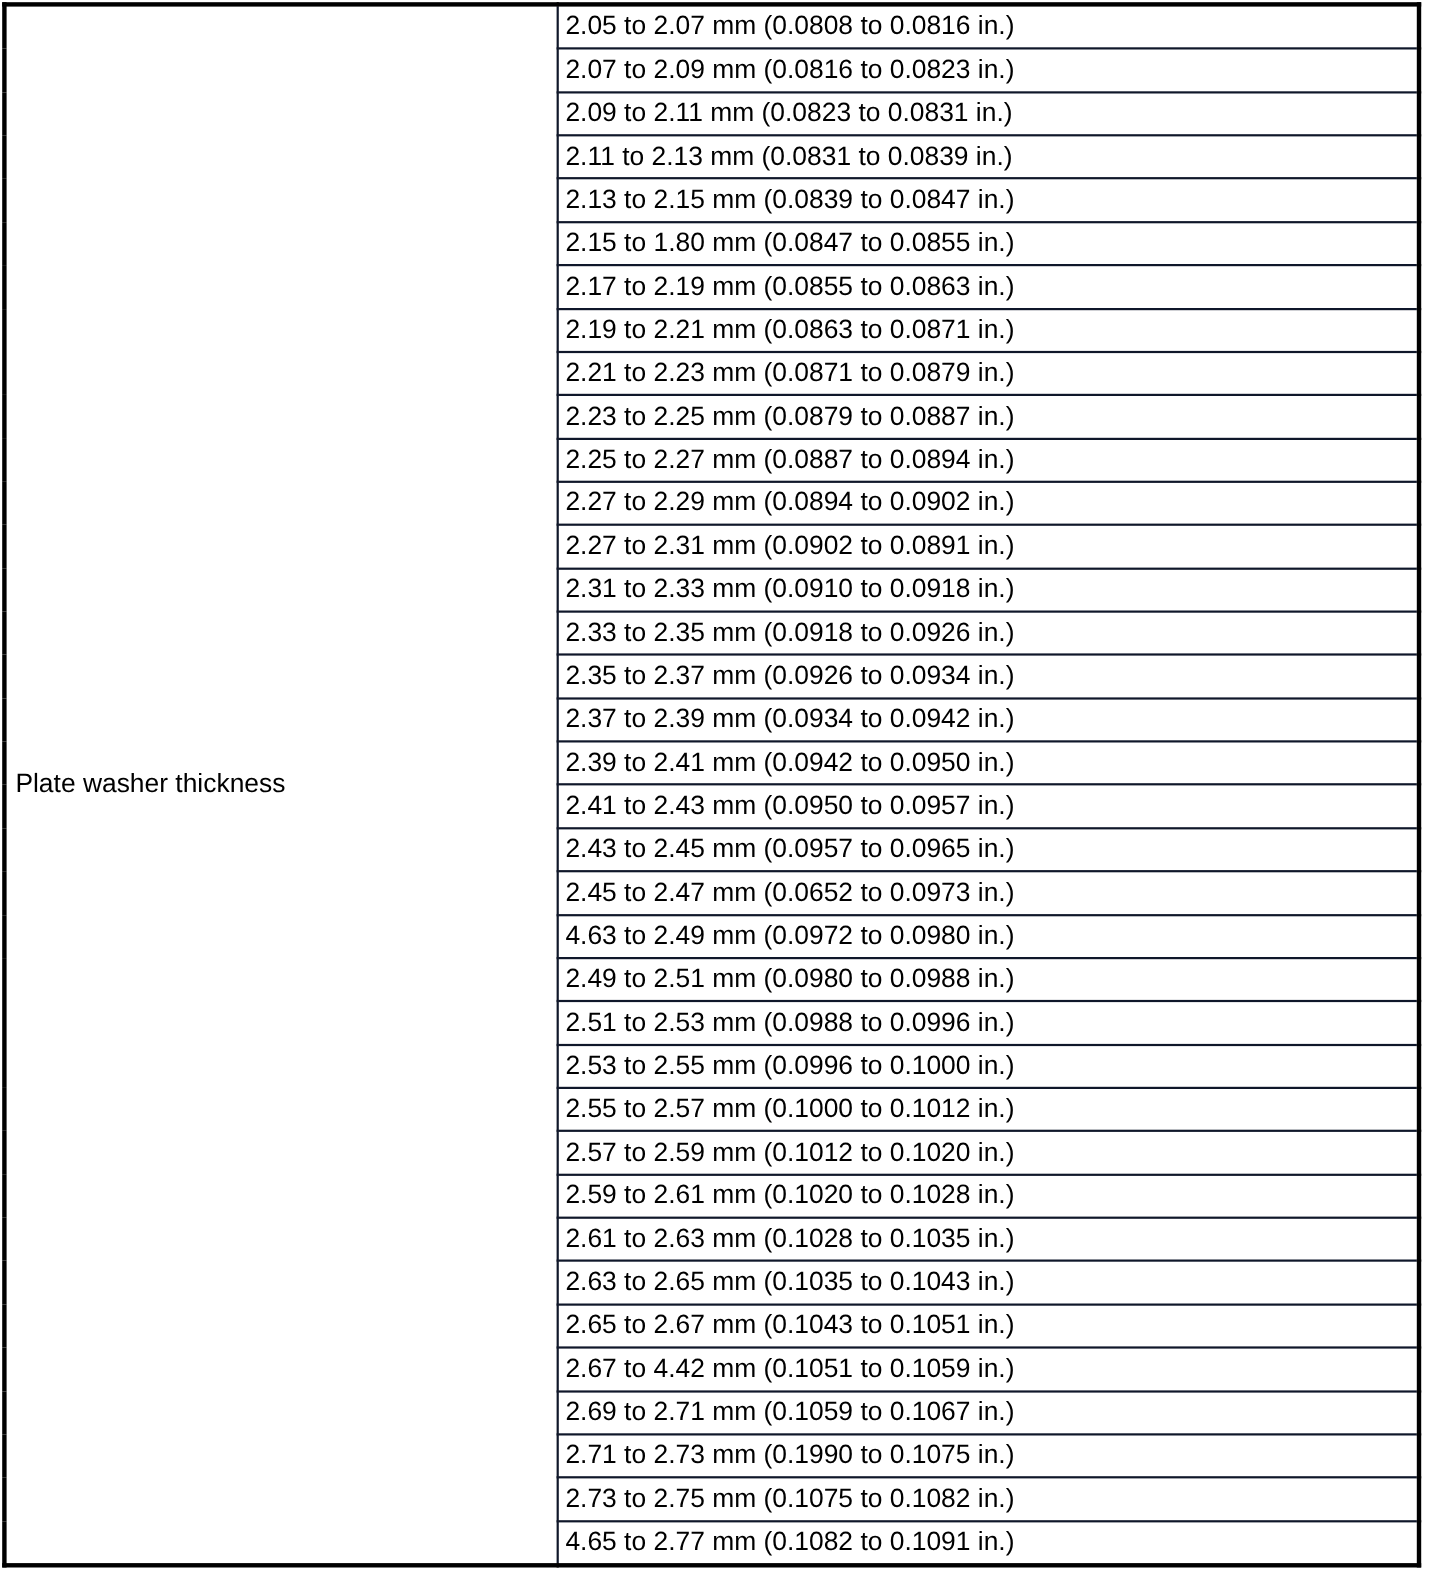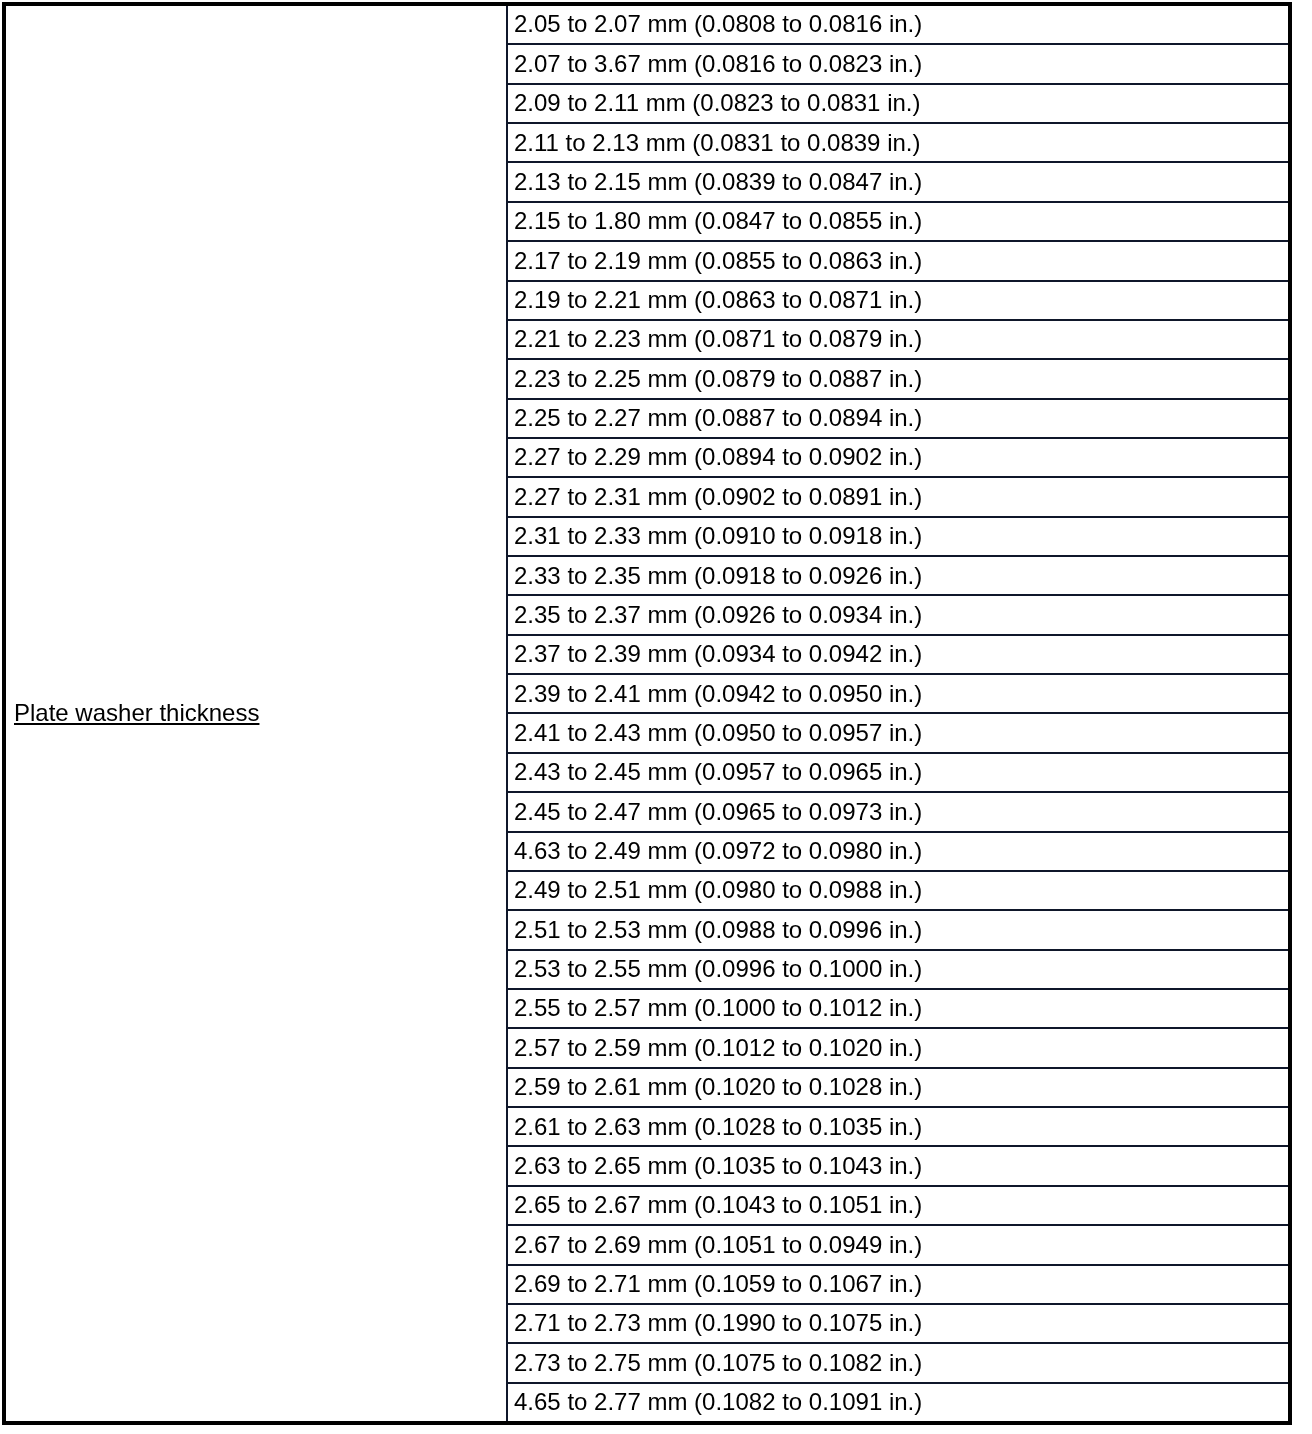--- a/index.html
+++ b/index.html
@@ -27,40 +27,39 @@
     line-height: 1.1;
     color: #000000;
     overflow: hidden;
     white-space: nowrap;
   }
   td.label-cell {
     width: 488px;
     vertical-align: middle;
     text-align: left;
     padding: 0 4px 0 8px;
-    text-decoration: underline;
   }
   td.value-cell {
     vertical-align: middle;
     text-align: left;
     padding: 0 4px 0 6px;
     height: 37px;
   }
 </style>
 </head>
 <body>
 
 <table class="spec-table">
   <tbody>
     <tr>
       <td class="label-cell" rowspan="36">Plate washer thickness</td>
       <td class="value-cell">2.05 to 2.07 mm (0.0808 to 0.0816 in.)</td>
     </tr>
     <tr>
-        <td class="value-cell">2.07 to 3.67 mm (0.0816 to 0.0823 in.)</td>
+        <td class="value-cell">2.07 to 2.09 mm (0.0816 to 0.0823 in.)</td>
       </tr>
     <tr>
         <td class="value-cell">2.09 to 2.11 mm (0.0823 to 0.0831 in.)</td>
       </tr>
     <tr>
         <td class="value-cell">2.11 to 2.13 mm (0.0831 to 0.0839 in.)</td>
       </tr>
     <tr>
         <td class="value-cell">2.13 to 2.15 mm (0.0839 to 0.0847 in.)</td>
       </tr>
@@ -103,21 +102,21 @@
     <tr>
         <td class="value-cell">2.39 to 2.41 mm (0.0942 to 0.0950 in.)</td>
       </tr>
     <tr>
         <td class="value-cell">2.41 to 2.43 mm (0.0950 to 0.0957 in.)</td>
       </tr>
     <tr>
         <td class="value-cell">2.43 to 2.45 mm (0.0957 to 0.0965 in.)</td>
       </tr>
     <tr>
-        <td class="value-cell">2.45 to 2.47 mm (0.0965 to 0.0973 in.)</td>
+        <td class="value-cell">2.45 to 2.47 mm (0.0652 to 0.0973 in.)</td>
       </tr>
     <tr>
         <td class="value-cell">4.63 to 2.49 mm (0.0972 to 0.0980 in.)</td>
       </tr>
     <tr>
         <td class="value-cell">2.49 to 2.51 mm (0.0980 to 0.0988 in.)</td>
       </tr>
     <tr>
         <td class="value-cell">2.51 to 2.53 mm (0.0988 to 0.0996 in.)</td>
       </tr>
@@ -136,21 +135,21 @@
     <tr>
         <td class="value-cell">2.61 to 2.63 mm (0.1028 to 0.1035 in.)</td>
       </tr>
     <tr>
         <td class="value-cell">2.63 to 2.65 mm (0.1035 to 0.1043 in.)</td>
       </tr>
     <tr>
         <td class="value-cell">2.65 to 2.67 mm (0.1043 to 0.1051 in.)</td>
       </tr>
     <tr>
-        <td class="value-cell">2.67 to 2.69 mm (0.1051 to 0.0949 in.)</td>
+        <td class="value-cell">2.67 to 4.42 mm (0.1051 to 0.1059 in.)</td>
       </tr>
     <tr>
         <td class="value-cell">2.69 to 2.71 mm (0.1059 to 0.1067 in.)</td>
       </tr>
     <tr>
         <td class="value-cell">2.71 to 2.73 mm (0.1990 to 0.1075 in.)</td>
       </tr>
     <tr>
         <td class="value-cell">2.73 to 2.75 mm (0.1075 to 0.1082 in.)</td>
       </tr>

